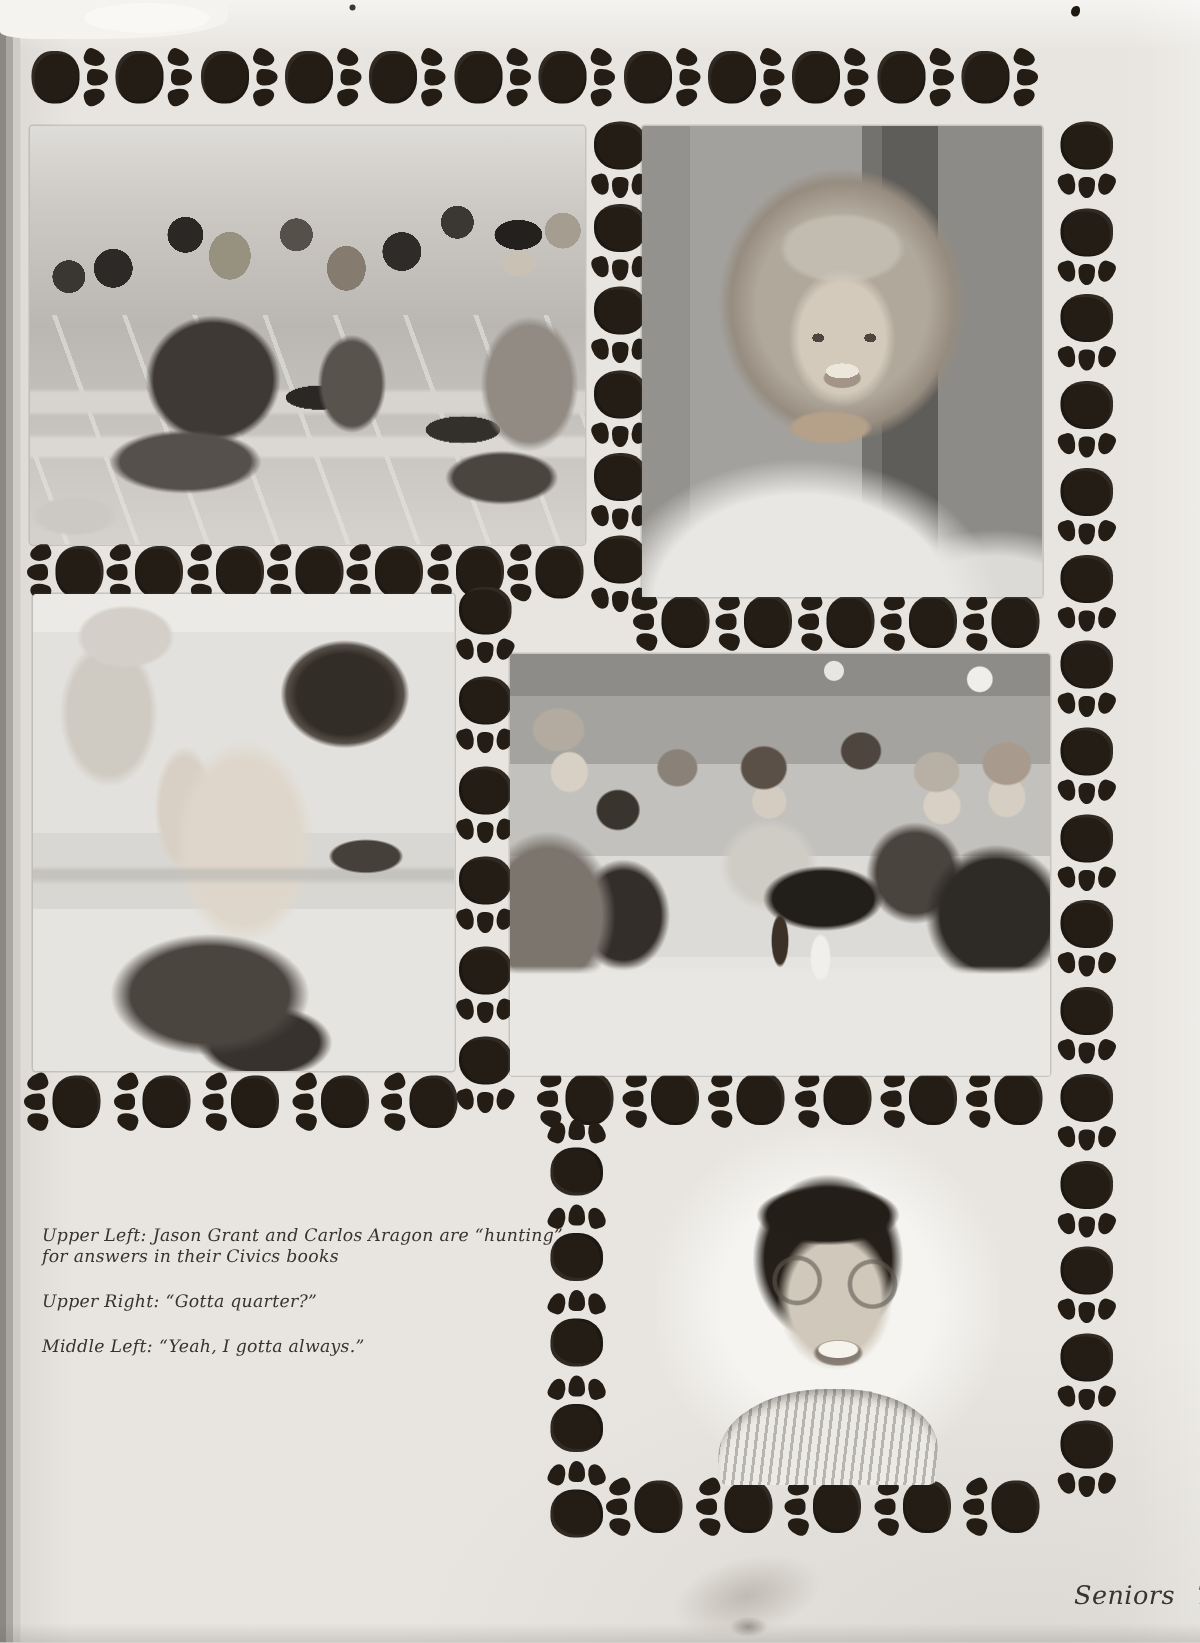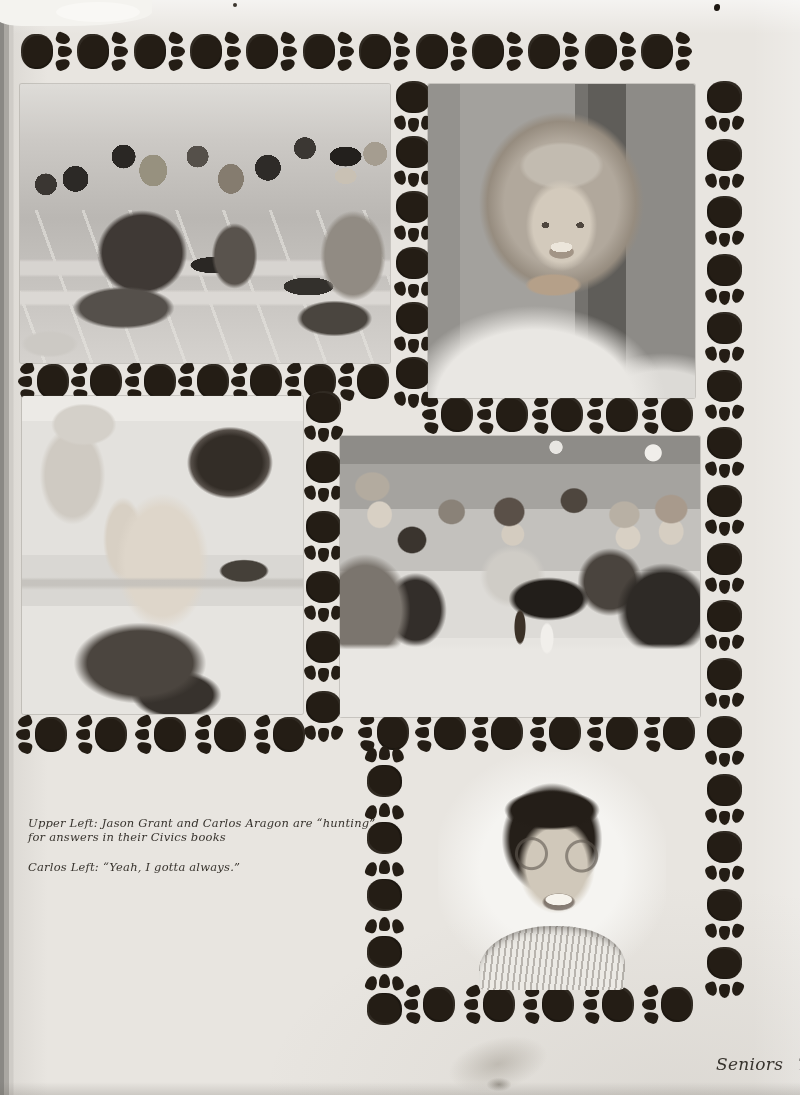--- a/index.html
+++ b/index.html
@@ -631,21 +631,24 @@
   <div class="photo photo-girl" aria-label="Smiling girl with curly hair, portrait"></div>
   <div class="photo photo-bending" aria-label="Student bending over a work table"></div>
   <div class="photo photo-lunch" aria-label="Group of students laughing around a lunchroom table"></div>
   <div class="photo photo-cutout" aria-label="Smiling boy with large glasses, cut-out portrait"></div>
 
   <div class="captions">
     <p>
       <span class="lbl">Upper Left:</span><span>Jason Grant and Carlos Aragon are “hunting” for answers in their Civics books</span>
     </p>
     <p>
-      <span class="lbl">Carlos Left:</span><span>“Yeah, I gotta always.”</span>
+      <span class="lbl">Upper Right:</span><span>“Gotta quarter?”</span>
+    </p>
+    <p>
+      <span class="lbl">Middle Left:</span><span>“Yeah, I gotta always.”</span>
     </p>
   </div>
 
   <div class="folio">
     <span>Seniors</span><span class="num">7</span>
   </div>
 
 </div>
 
 </body></html>

